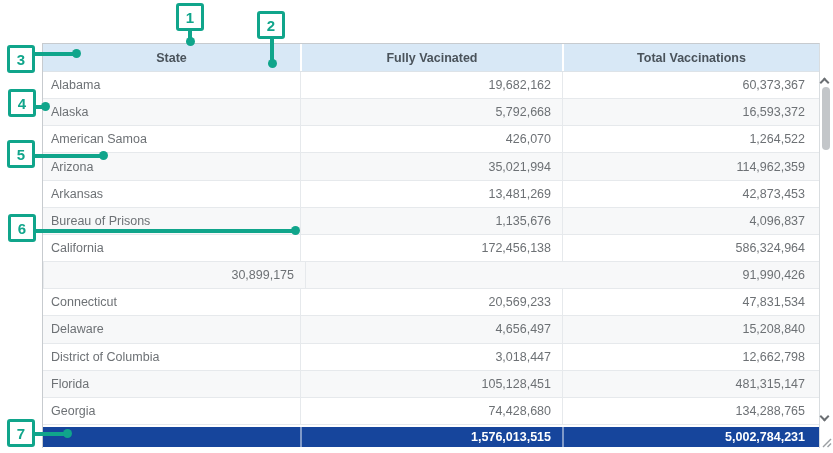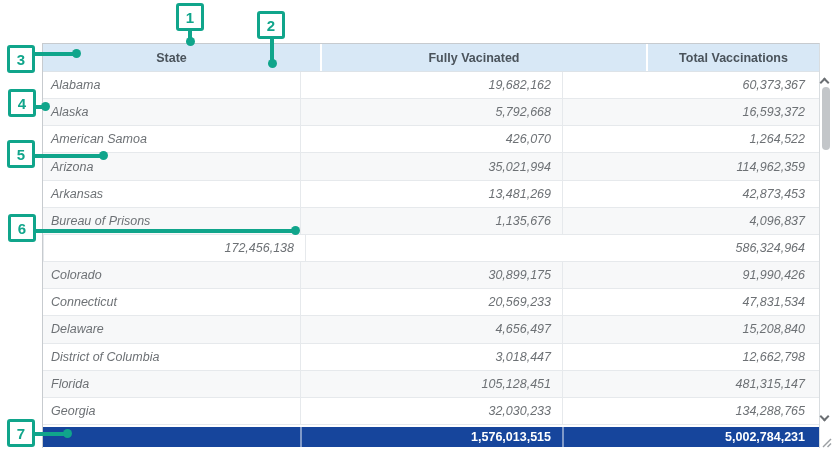--- a/index.html
+++ b/index.html
@@ -21,33 +21,33 @@
   .table-wrap{
     position:absolute;left:42px;top:43px;width:778px;height:405px;
     box-sizing:border-box;
     border-top:1px solid var(--table-border);
     border-left:1px solid var(--table-border);
     border-right:1px solid #D9DDE0;
     background:#fff;
   }
   .header-row{
     display:flex;height:28px;background:var(--header-bg);
-    border-bottom:1px solid #DDE3E8;box-sizing:border-box;gap:20px;
+    border-bottom:1px solid #DDE3E8;box-sizing:border-box;
   }
   .hcell{
     box-sizing:border-box;display:flex;align-items:center;justify-content:center;
     font-size:12.5px;font-weight:bold;color:var(--header-text);
   }
   .hcell.h1{width:257px;}
-  .hcell.h2{width:306px;border-left:2px solid #fff;}
+  .hcell.h2{width:262px;border-left:2px solid #fff;}
   .hcell.h3{flex:1;border-left:2px solid #fff;}
   .tbody{display:flex;flex-direction:column;height:353px;overflow:hidden;}
   .trow{
     display:flex;flex:1 1 auto;box-sizing:border-box;
-    border-bottom:1px solid var(--row-divider);background:#fff;font-style:italic;
+    border-bottom:1px solid var(--row-divider);background:#fff;
   }
   .trow.alt{background:var(--stripe);}
   .c{
     box-sizing:border-box;display:flex;align-items:center;
     font-size:12.5px;color:var(--row-text);white-space:nowrap;overflow:hidden;
   }
   .c.c1{width:257px;padding-left:8px;}
   .c.c2{width:262px;justify-content:flex-end;padding-right:11px;border-left:1px solid var(--row-divider);}
   .c.c3{flex:1;justify-content:flex-end;padding-right:14px;border-left:1px solid var(--row-divider);}
   .total-gap{height:2px;background:#fff;}
@@ -136,25 +136,25 @@
           <div class="c c1">Arkansas</div>
           <div class="c c2">13,481,269</div>
           <div class="c c3">42,873,453</div>
         </div>
         <div class="trow alt">
           <div class="c c1">Bureau of Prisons</div>
           <div class="c c2">1,135,676</div>
           <div class="c c3">4,096,837</div>
         </div>
         <div class="trow">
+          <div class="c c1">California</div>
           <div class="c c2">172,456,138</div>
           <div class="c c3">586,324,964</div>
         </div>
         <div class="trow alt">
-          <div class="c c1">Colorado</div>
           <div class="c c2">30,899,175</div>
           <div class="c c3">91,990,426</div>
         </div>
         <div class="trow">
           <div class="c c1">Connecticut</div>
           <div class="c c2">20,569,233</div>
           <div class="c c3">47,831,534</div>
         </div>
         <div class="trow alt">
           <div class="c c1">Delaware</div>
@@ -166,21 +166,21 @@
           <div class="c c2">3,018,447</div>
           <div class="c c3">12,662,798</div>
         </div>
         <div class="trow alt">
           <div class="c c1">Florida</div>
           <div class="c c2">105,128,451</div>
           <div class="c c3">481,315,147</div>
         </div>
         <div class="trow">
           <div class="c c1">Georgia</div>
-          <div class="c c2">32,030,233</div>
+          <div class="c c2">74,428,680</div>
           <div class="c c3">134,288,765</div>
         </div>
       </div>
     <div class="total-gap"></div>
     <div class="total-row">
       <div class="c c1"></div>
       <div class="c c2">1,576,013,515</div>
       <div class="c c3">5,002,784,231</div>
     </div>
   </div>

